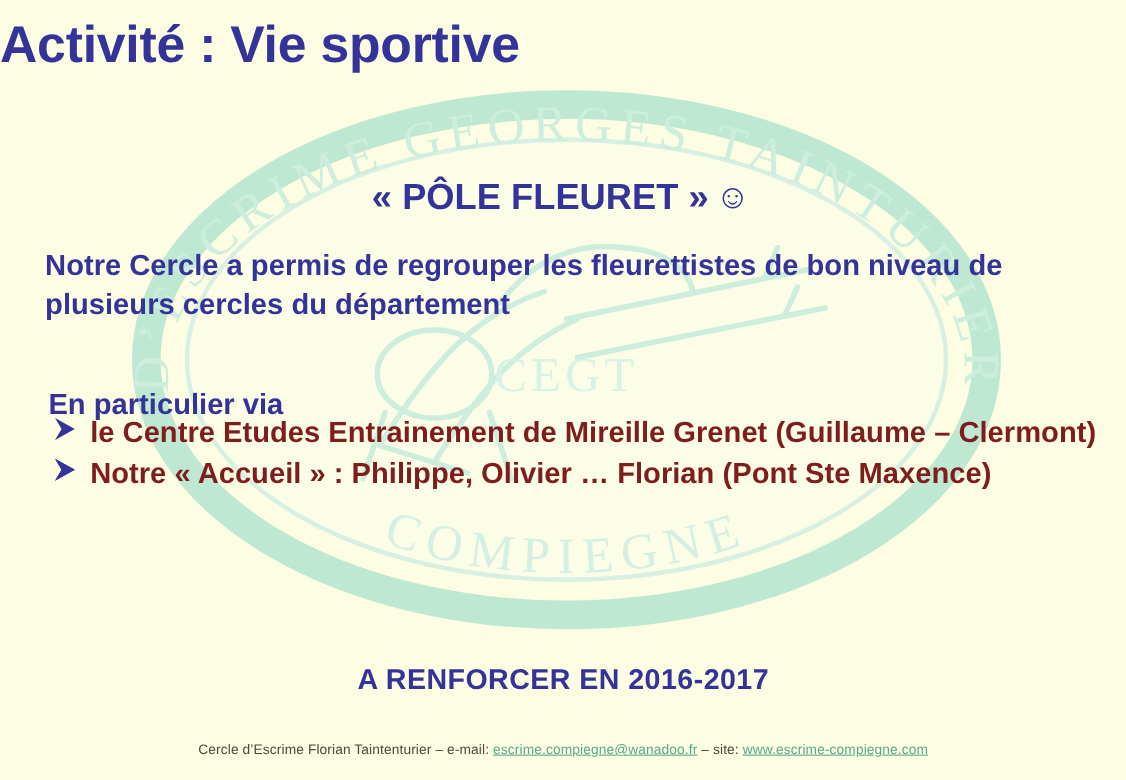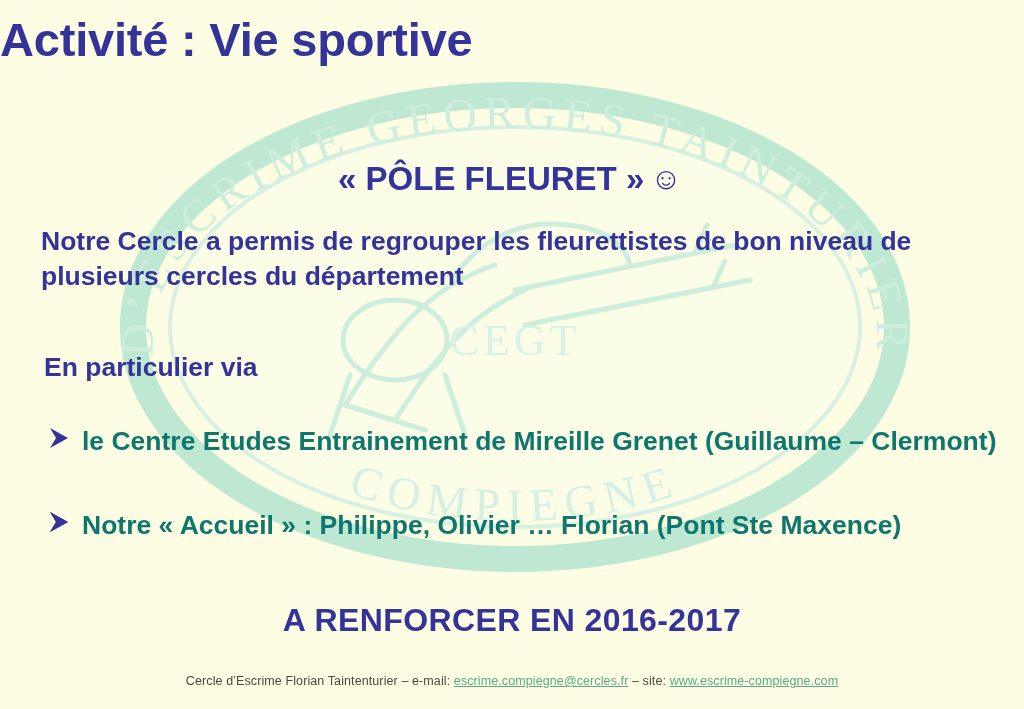--- a/index.html
+++ b/index.html
@@ -105,41 +105,40 @@
     width: 960px;
     margin: 0;
     padding: 0;
     list-style: none;
   }
   ul.bullets li {
     position: relative;
     padding-left: 38px;
     font-size: 26.5px;
     font-weight: bold;
-    color: #0f766e;
+    color: #7f1d1d;
     line-height: 1.35;
     margin-bottom: 1px;
-    margin-top: 48px;
   }
   ul.bullets li .arrow {
     position: absolute;
     left: 2px;
     top: 0px;
     width: 26px;
     height: 28px;
   }
   ul.bullets li .arrow svg { display: block; }
 
   .closing {
     position: absolute;
     left: 0;
     top: 602px;
     width: 1024px;
     text-align: center;
-    font-size: 32px;
+    font-size: 26px;
     font-weight: bold;
     color: #333399;
     letter-spacing: 0.4px;
   }
 
   .footer {
     position: absolute;
     left: 0;
     top: 674px;
     width: 1024px;
@@ -230,19 +229,19 @@
         </span>
         <span>Notre « Accueil » : Philippe, Olivier … Florian (Pont Ste Maxence)</span>
       </li>
     </ul>
 
     <div class="closing">A RENFORCER EN 2016-2017</div>
 
     <div class="footer">
       <span>Cercle d’Escrime Florian Taintenturier</span>
       <span>– e-mail:</span>
-      <span class="link">escrime.compiegne@cercles.fr</span>
+      <span class="link">escrime.compiegne@wanadoo.fr</span>
       <span>– site:</span>
       <span class="link">www.escrime-compiegne.com</span>
     </div>
 
   </div>
 </div>
 
 </body></html>

